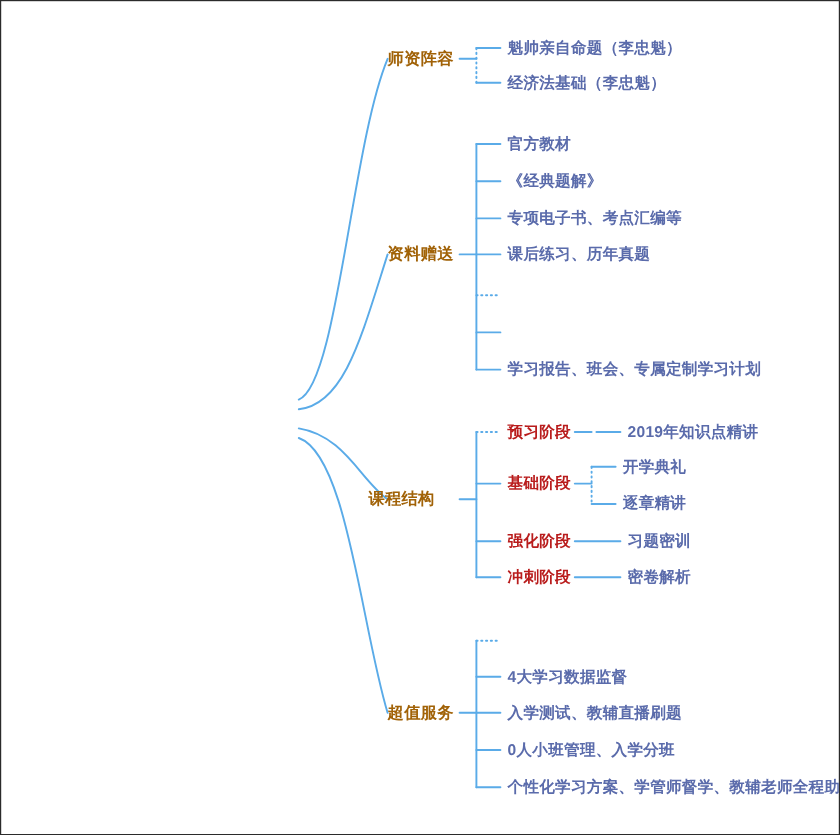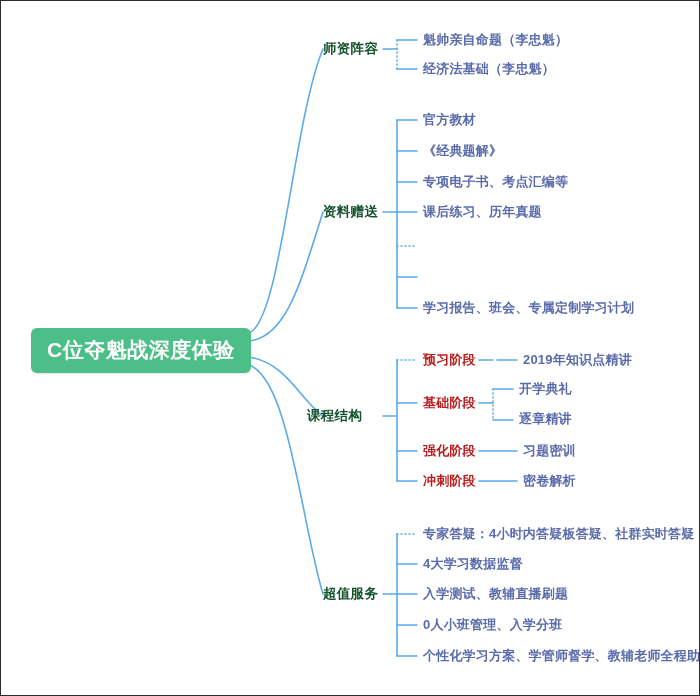--- a/index.html
+++ b/index.html
@@ -36,21 +36,21 @@
     background: #4cbe87;
     color: #ffffff;
     font-size: 21px;
     font-weight: bold;
     border-radius: 6px;
     padding: 11px 16px 13px 16px;
     letter-spacing: 0.5px;
     box-shadow: 0 1px 2px rgba(0,0,0,0.10);
   }
   .branch-label {
-    color: #14532d;
+    color: #a16207;
     font-size: 13.5px;
     font-weight: bold;
     letter-spacing: 0.3px;
   }
   .sub-label {
     color: #b91c1c;
     font-size: 13px;
     font-weight: bold;
     letter-spacing: 0.2px;
   }
@@ -110,21 +110,20 @@
       <path d="M382,593 L396,593"></path>
       <path d="M396,533 L396,655"></path>
       <path d="M396,533 L416,533" stroke-dasharray="1 3"></path>
       <path d="M396,563 L416,563"></path>
       <path d="M396,593 L416,593"></path>
       <path d="M396,624 L416,624"></path>
       <path d="M396,655 L416,655"></path>
     </g>
   </svg>
 
-  <div class="node root-node" style="left:30px; top:327px;">C位夺魁战深度体验</div>
 
   <div class="node branch-label" style="left:322px; top:41px;">师资阵容</div>
   <div class="node leaf-label" style="left:422px; top:32px;">魁帅亲自命题（李忠魁）</div>
   <div class="node leaf-label" style="left:422px; top:61px;">经济法基础（李忠魁）</div>
 
   <div class="node branch-label" style="left:322px; top:204px;">资料赠送</div>
   <div class="node leaf-label" style="left:422px; top:112px;">官方教材</div>
   <div class="node leaf-label" style="left:422px; top:143px;">《经典题解》</div>
   <div class="node leaf-label" style="left:422px; top:174px;">专项电子书、考点汇编等</div>
   <div class="node leaf-label" style="left:422px; top:204px;">课后练习、历年真题</div>
@@ -139,19 +138,18 @@
   <div class="node leaf-label" style="left:518px; top:381px;">开学典礼</div>
   <div class="node leaf-label" style="left:518px; top:412px;font-family:Liberation Mono, monospace;">逐章精讲</div>
 
   <div class="node sub-label" style="left:422px; top:443px;">强化阶段</div>
   <div class="node leaf-label" style="left:522px; top:443px;">习题密训</div>
 
   <div class="node sub-label" style="left:422px; top:473px;">冲刺阶段</div>
   <div class="node leaf-label" style="left:522px; top:473px;">密卷解析</div>
 
   <div class="node branch-label" style="left:322px; top:586px;">超值服务</div>
-  <div class="node leaf-label" style="left:422px; top:526px;">专家答疑：4小时内答疑板答疑、社群实时答疑</div>
   <div class="node leaf-label" style="left:422px; top:556px;">4大学习数据监督</div>
   <div class="node leaf-label" style="left:422px; top:586px;">入学测试、教辅直播刷题</div>
   <div class="node leaf-label" style="left:422px; top:617px;">0人小班管理、入学分班</div>
   <div class="node leaf-label" style="left:422px; top:648px;">个性化学习方案、学管师督学、教辅老师全程助学</div>
 
 </div>
 
 </body></html>

